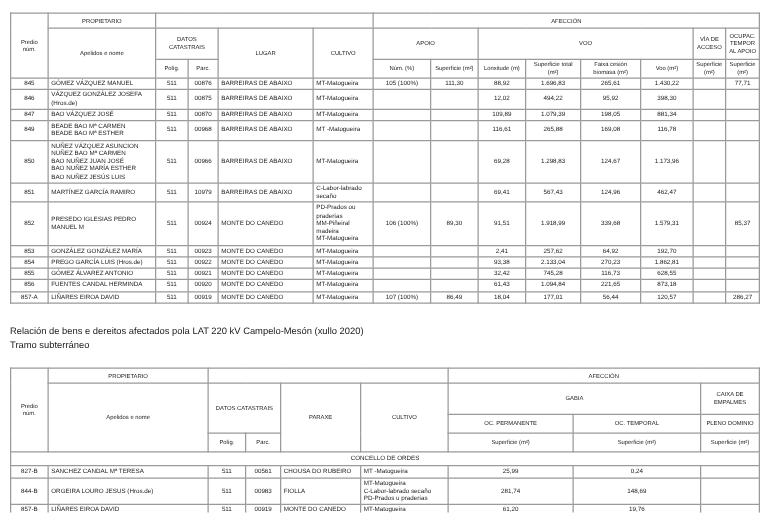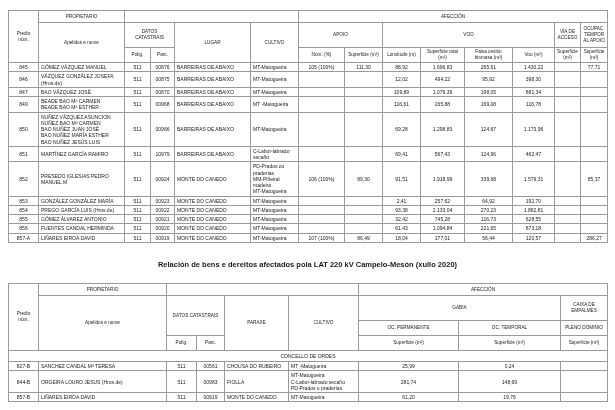--- a/index.html
+++ b/index.html
@@ -28,22 +28,21 @@
     word-wrap: break-word;
     overflow: hidden;
   }
   th { font-size: 4.7px; }
   .h1row td, .h1row th { height: 9px; }
   .h2row td, .h2row th { height: 22px; }
   .h3row td, .h3row th { height: 12px; }
   td.left { text-align: left; }
   .section-row td { text-align: center; height: 8px; font-size: 5px; }
   .doc-title {
-    text-align: center;
-    font-weight: bold;
+    font-weight: normal;
     font-size: 7.5px;
     line-height: 1.5;
     margin: 16px 0 13px 0;
   }
 </style>
 </head>
 <body>
 
 <div class="page">
 
@@ -292,20 +291,21 @@
           <td>56,44</td>
           <td>120,57</td>
           <td></td>
           <td>286,27</td>
         </tr>
       </tbody>
   </table>
 
   <div class="doc-title">
     <div>Relación de bens e dereitos afectados pola LAT 220 kV Campelo-Mesón (xullo 2020)</div>
+    <div>Tramo subterráneo</div>
   </div>
 
   <table>
     <colgroup>
       <col style="width:30px">
         <col style="width:128px">
         <col style="width:30px">
         <col style="width:28px">
       <col style="width:64px">
         <col style="width:70px">

